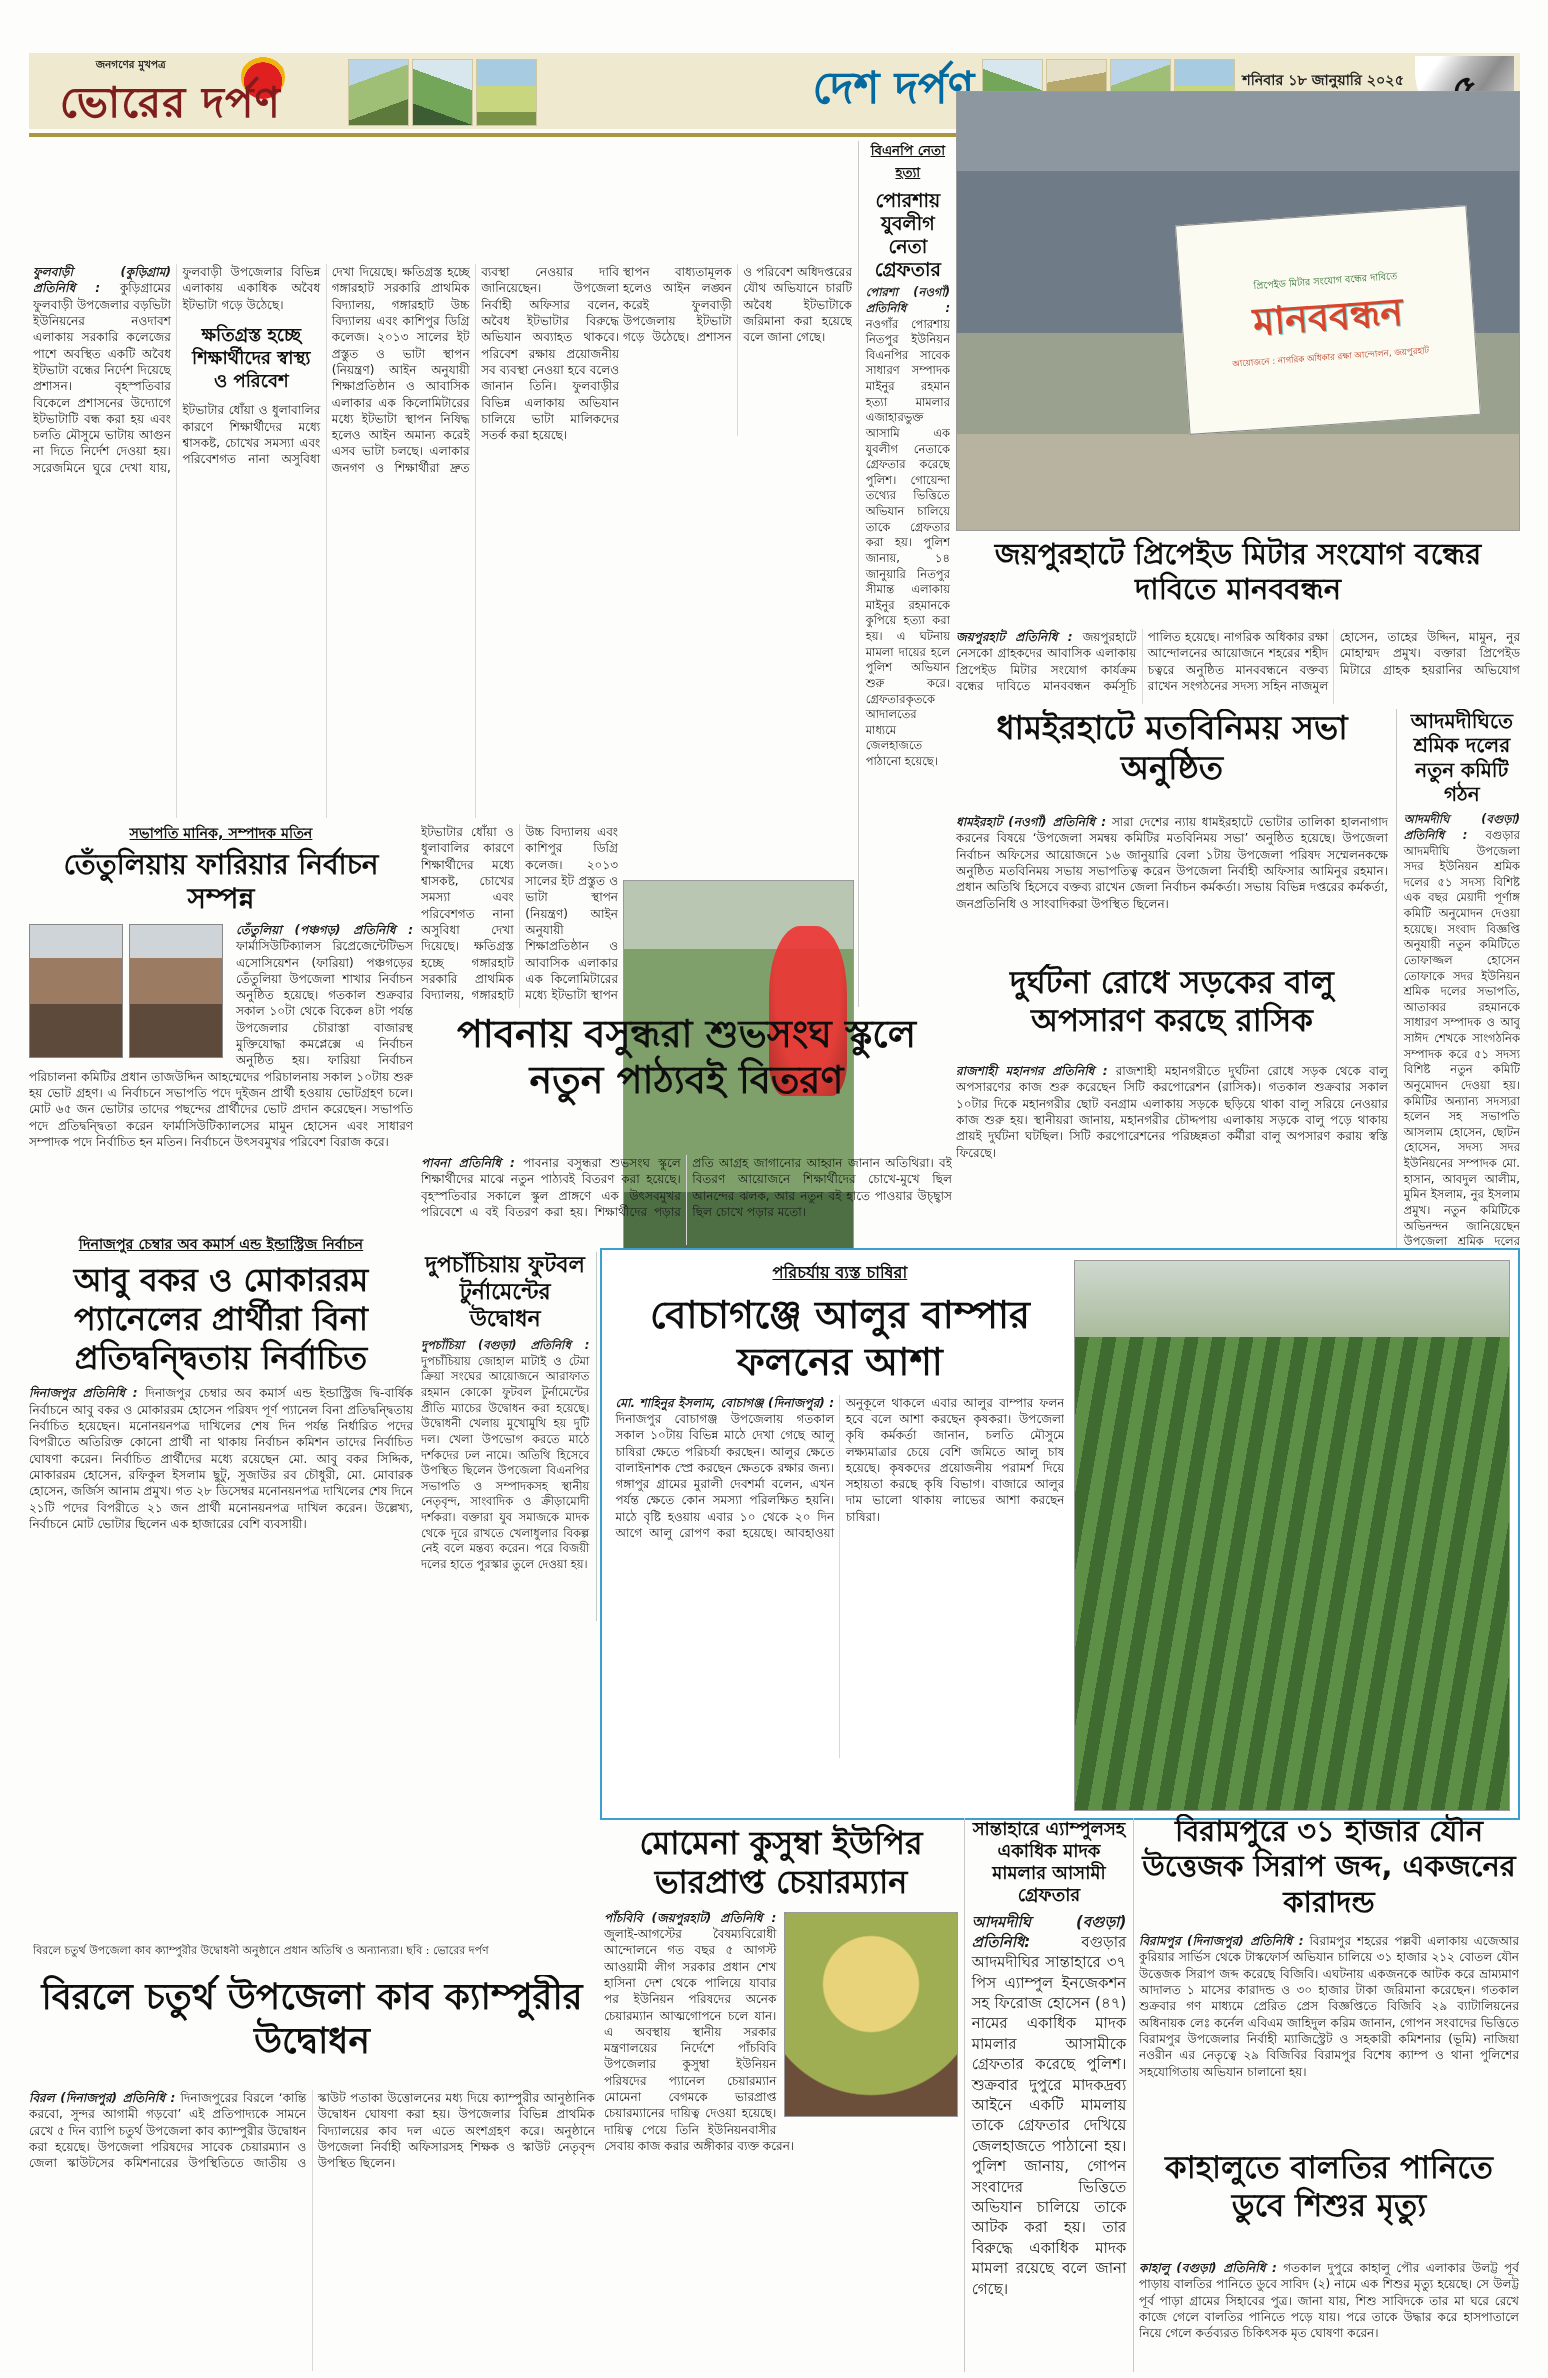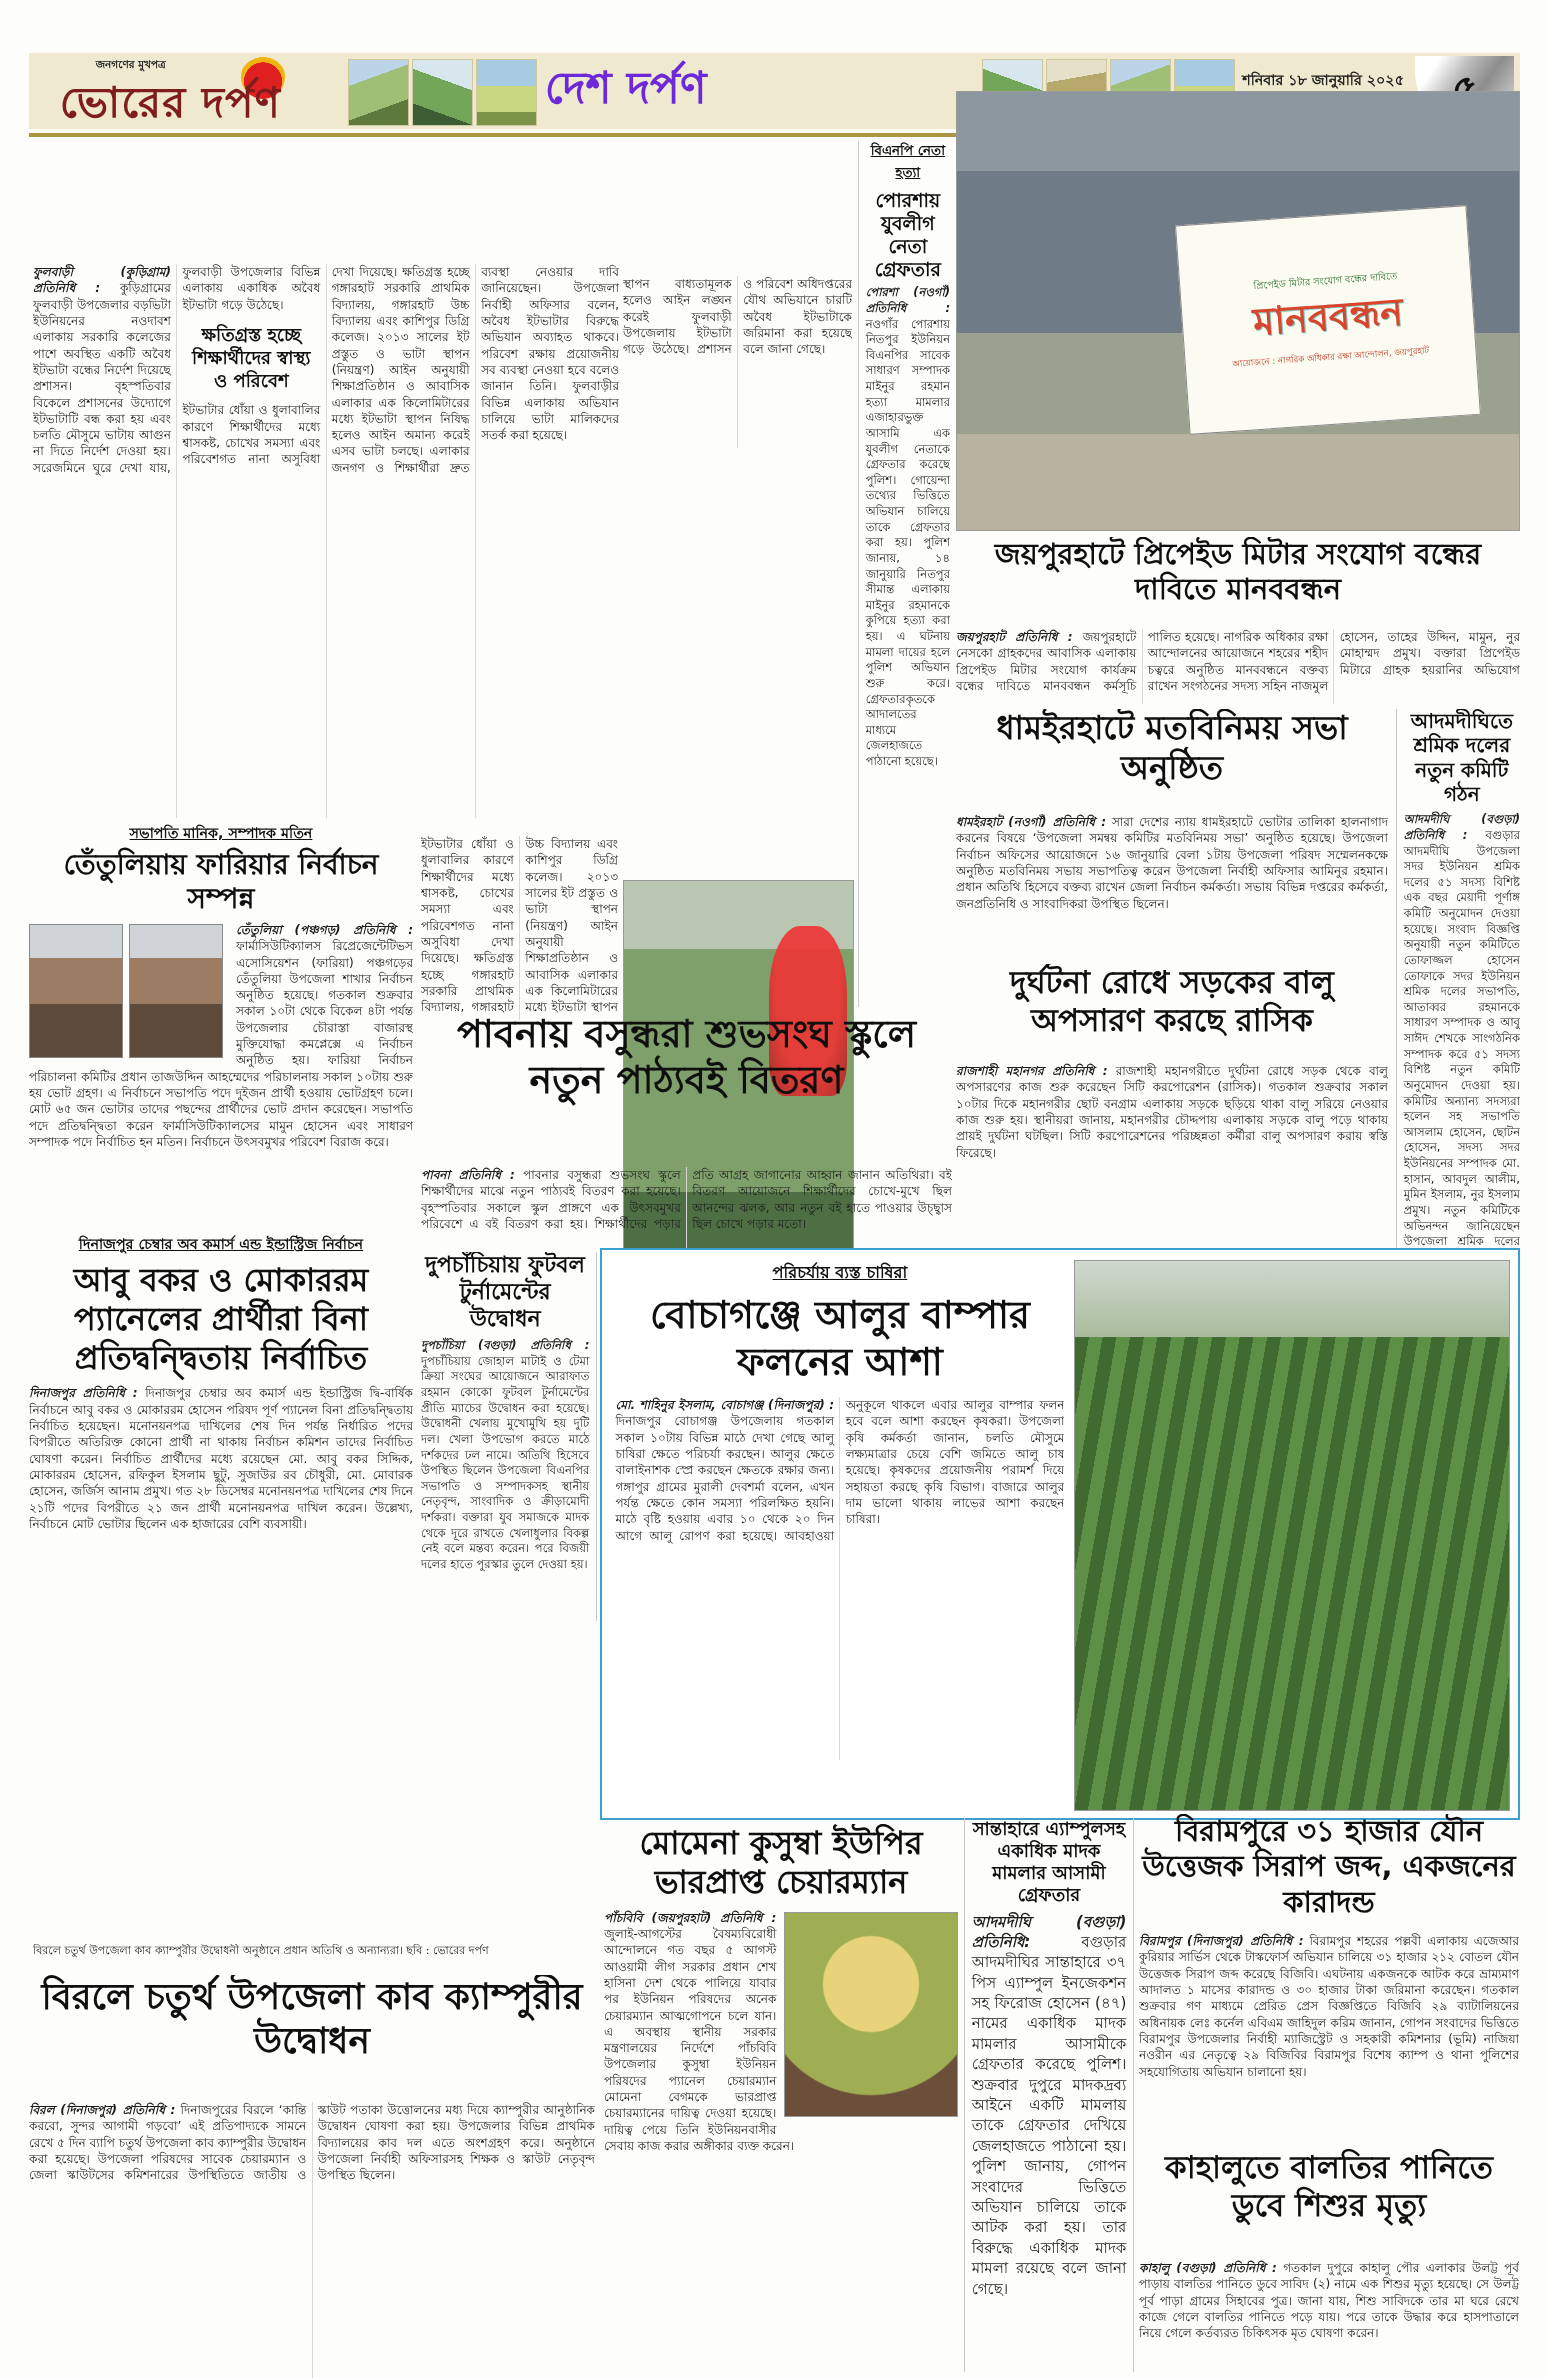--- a/index.html
+++ b/index.html
@@ -12,33 +12,33 @@
   .motto{font-size:10.5px;font-weight:bold;position:absolute;left:61px;top:3.8px;color:#222;}
   .sun{position:absolute;left:206px;top:1.9px;width:44px;height:44px;border-radius:50%;
        background:radial-gradient(circle at 50% 60%, #e02020 0 55%, #f0b410 56% 70%, transparent 71%);}
   .logo{position:absolute;left:25px;top:17px;font-size:42px;font-weight:900;color:#7f1d1d;letter-spacing:1px;white-space:nowrap;}
   .mh-photos{display:flex;gap:2.9px;flex:0 0 auto;height:65px;}
   .mh-photos .tile{width:59px;height:65px;border:1px solid #cfc7a0;}
   .t1{background:linear-gradient(160deg,#bcd4e8 0 30%,#9fbf77 30% 70%,#5d7a3c 70%);}
   .t2{background:linear-gradient(200deg,#d8e6ee 0 35%,#74a65a 35% 75%,#3c5d33 75%);}
   .t3{background:linear-gradient(180deg,#a7cbe0 0 40%,#c8d77f 40% 80%,#7c9448 80%);}
   .t4{background:linear-gradient(170deg,#e6e0c8 0 30%,#b7a96c 30% 70%,#6e6234 70%);}
-  .mh-title{flex:1 1 auto;text-align:left;font-size:44px;font-weight:900;color:#6d28d9;white-space:nowrap;}
+  .mh-title{flex:1 1 auto;text-align:right;font-size:44px;font-weight:900;color:#0369a1;white-space:nowrap;}
   .mh-date{flex:0 0 auto;text-align:right;font-size:14.3px;font-weight:bold;line-height:1.5;color:#222;padding-right:3.8px;}
   .page-curl{flex:0 0 auto;width:99px;height:71px;background:linear-gradient(125deg,#ffffff 0 18%,#b9b9b9 40%,#8d8d8d 60%,#e6e6e6 100%);
              border-radius:0 0 0 55px;display:flex;align-items:center;justify-content:center;}
   .page-curl span{font-size:40px;font-weight:900;color:#111;}
   .goldrule{background:#ab9740;}
   
   .hl{font-weight:900;text-align:center;color:#0f0f0f;line-height:1.22;}
   .hl.red{color:#cf1313;}
   .kicker{font-weight:bold;text-align:center;text-decoration:underline;color:#111;}
   .byl{font-weight:bold;font-style:italic;}
   .bodytxt{font-size:12px;line-height:1.36;text-align:justify;color:#1c1c1c;}
-  .c2{column-count:2;column-gap:11.5px;column-rule:1px solid #d8d8d8;margin-top:12px;}
+  .c2{column-count:2;column-gap:11.5px;column-rule:1px solid #d8d8d8;}
   .c3{column-count:3;column-gap:11.5px;column-rule:1px solid #d8d8d8;}
   .c4{column-count:4;column-gap:11.5px;column-rule:1px solid #d8d8d8;}
   .subhead{font-size:18px;font-weight:900;text-align:center;line-height:1.3;margin:9.6px 1.9px;color:#101010;}
   .vl{border-left:1px solid #c9c9c9;padding-left:6.7px;box-sizing:border-box;}
   .vr{border-right:1px solid #c9c9c9;padding-right:6.7px;box-sizing:border-box;}
   
   .photo{position:relative;border:1px solid #9a9a9a;box-sizing:border-box;}
   .ph-crowd{background:linear-gradient(180deg,#8d97a0 0 18%,#6f7c88 18% 55%,#9aa28f 55% 78%,#b8b3a0 78%);}
   .banner{position:absolute;left:40%;top:28%;width:52%;height:48%;background:#fbfbf2;border:1px solid #888;
           transform:rotate(-4deg);display:flex;flex-direction:column;align-items:center;justify-content:center;padding:3.8px;box-sizing:border-box;}

